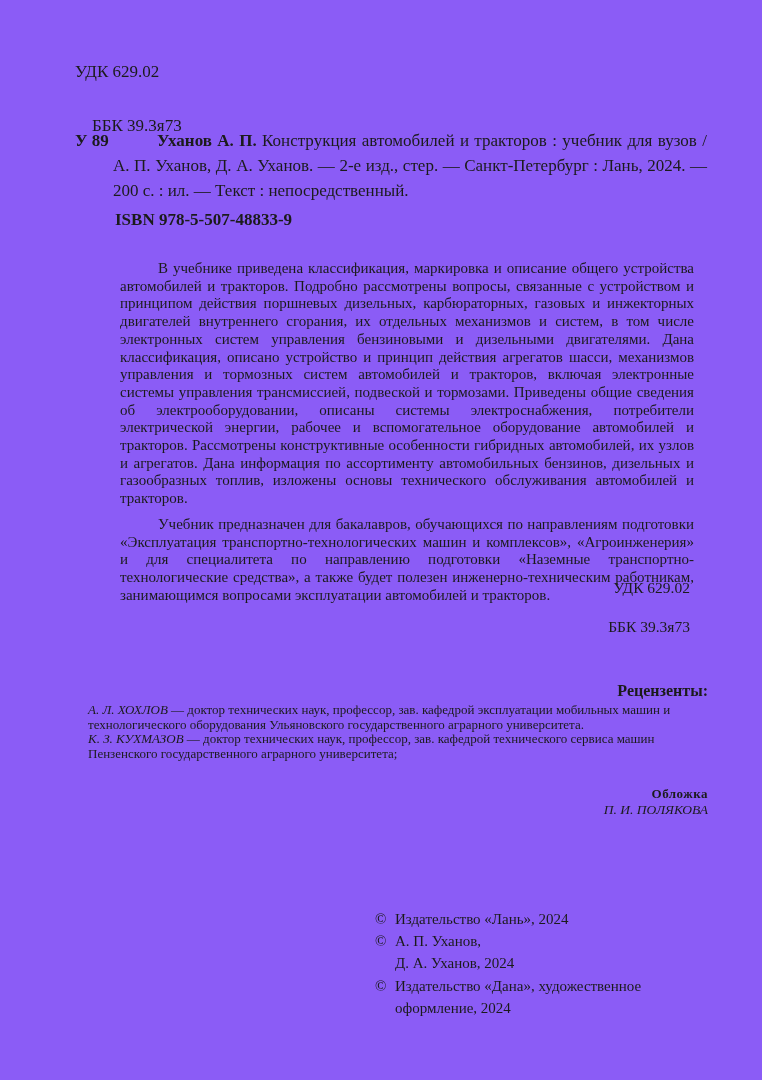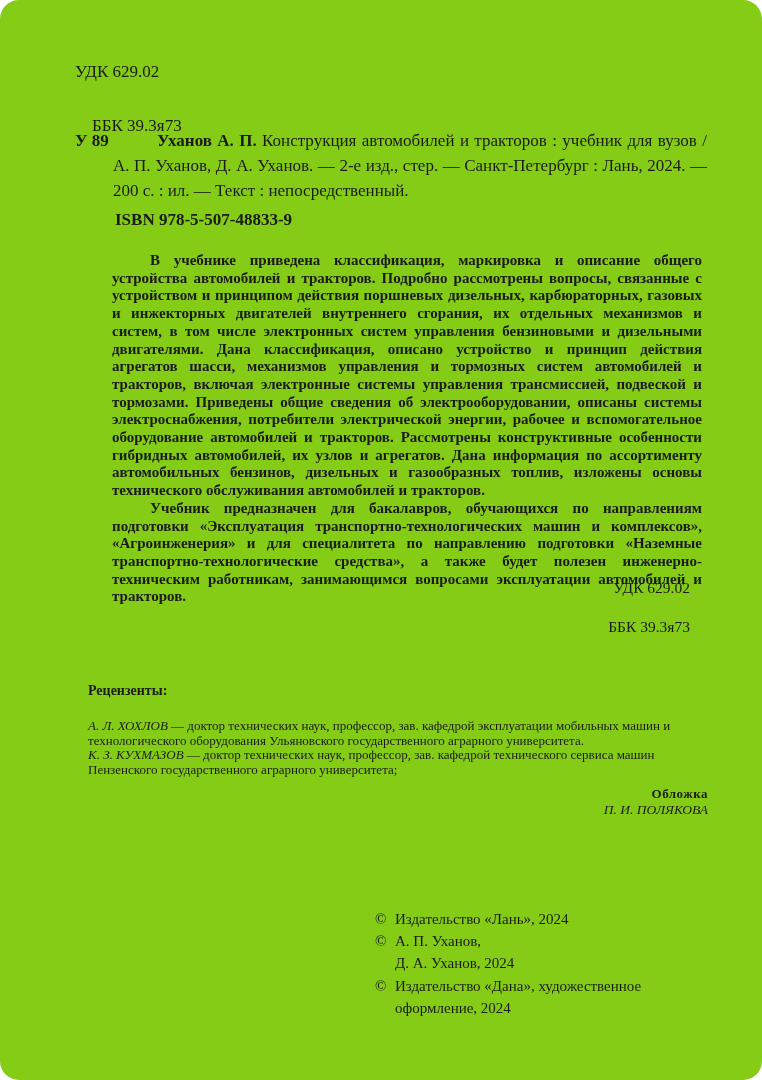--- a/index.html
+++ b/index.html
@@ -1,24 +1,23 @@
 <!DOCTYPE html>
 <html><head>
 <meta charset="utf-8">
 <style>
   html, body { margin: 0; padding: 0; background: #ffffff; }
   .page {
     position: relative;
     width: 762px;
     height: 1080px;
-    background: #84cc16;
+    background: #8b5cf6;
     color: #1b1b1b;
     font-family: "Liberation Serif", "DejaVu Serif", serif;
     overflow: hidden;
-    border-radius: 19px;
   }
 
   
   .udk-top {
     position: absolute;
     left: 75px;
     top: 58px;
     font-size: 17px;
     line-height: 27px;
     white-space: pre;
@@ -54,21 +53,21 @@
   
   .annotation {
     position: absolute;
     left: 112px;
     top: 252px;
     width: 590px;
     font-size: 15px;
     line-height: 17.7px;
     text-align: justify;
   }
-  .annotation p { margin: 0; text-indent: 38px; font-weight: bold; }
+  .annotation p { margin: 8px; text-indent: 38px; }
 
   
   .udk-right {
     position: absolute;
     right: 72px;
     top: 578px;
     font-size: 15.5px;
     line-height: 19.5px;
     text-align: right;
     white-space: pre;
@@ -77,24 +76,24 @@
   
   .reviewers {
     position: absolute;
     left: 88px;
     top: 684px;
     width: 620px;
     font-size: 13px;
     line-height: 14.8px;
   }
   .reviewers-heading {
-    text-align: left;
+    text-align: right;
     font-weight: bold;
-    font-size: 14px;
-    margin-bottom: 20px;
+    font-size: 16px;
+    margin-bottom: 4px;
   }
   .reviewer-name { font-style: italic; }
 
   
   .cover {
     position: absolute;
     left: 88px;
     top: 786px;
     width: 620px;
     text-align: right;

